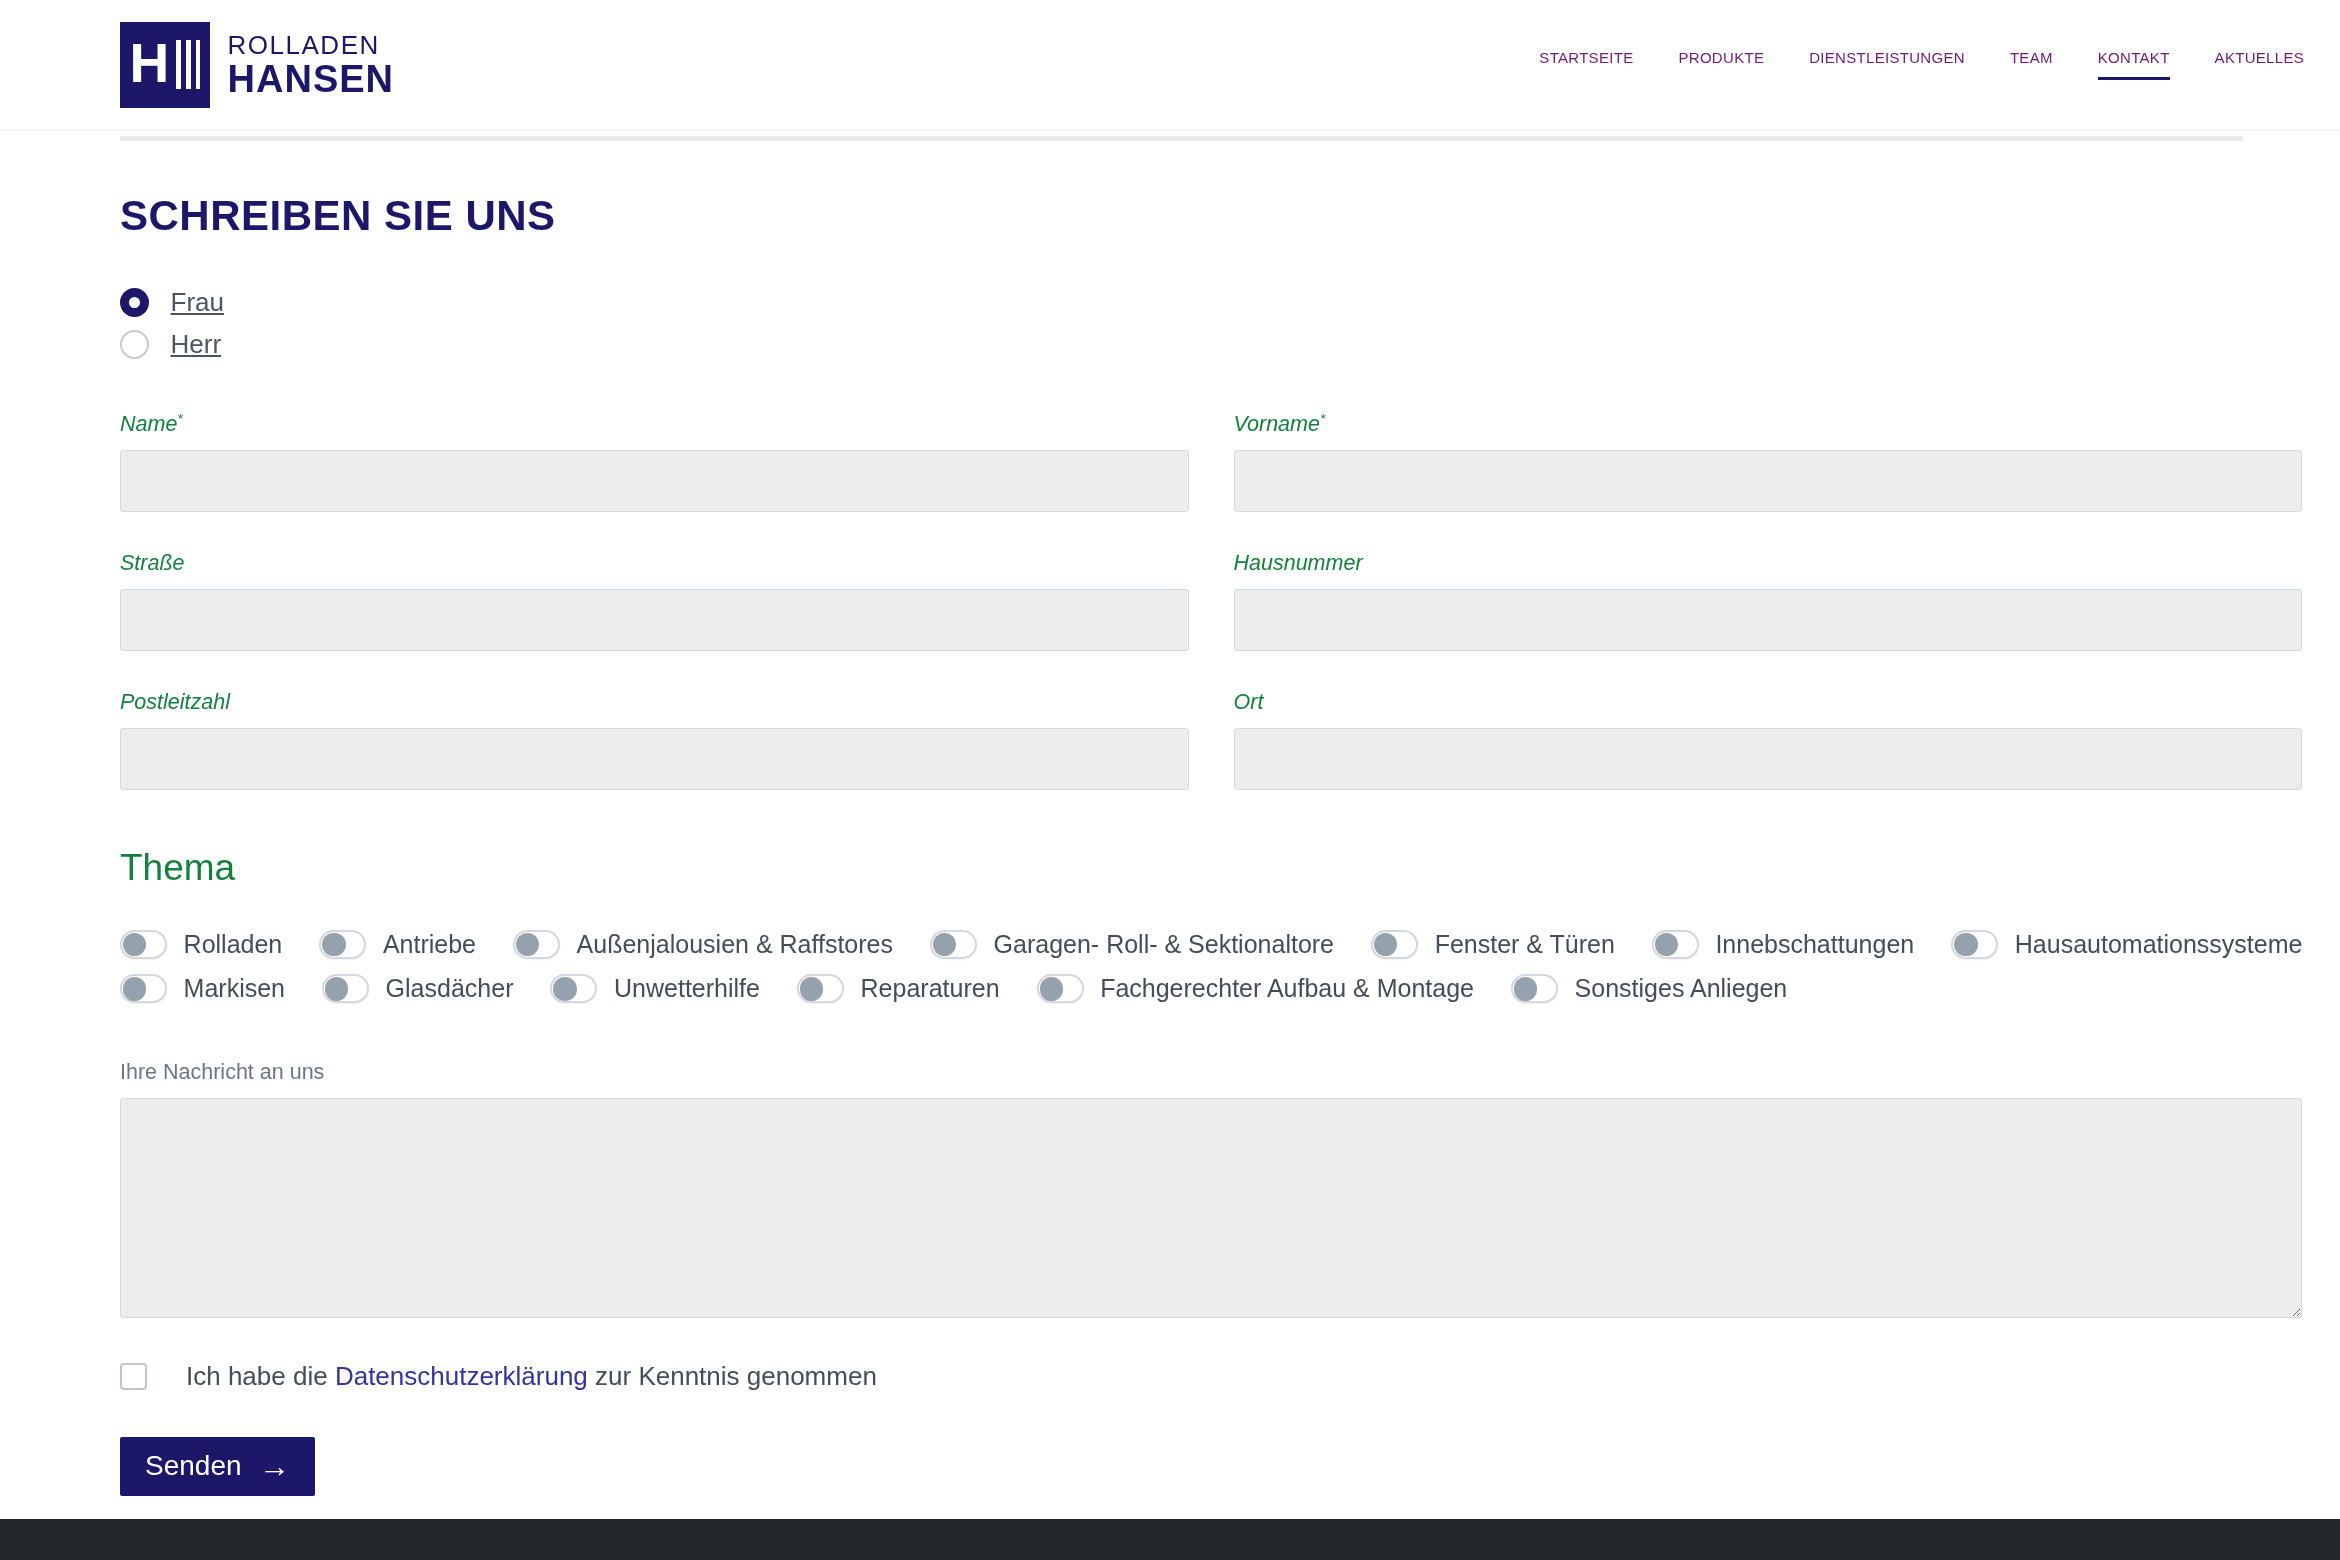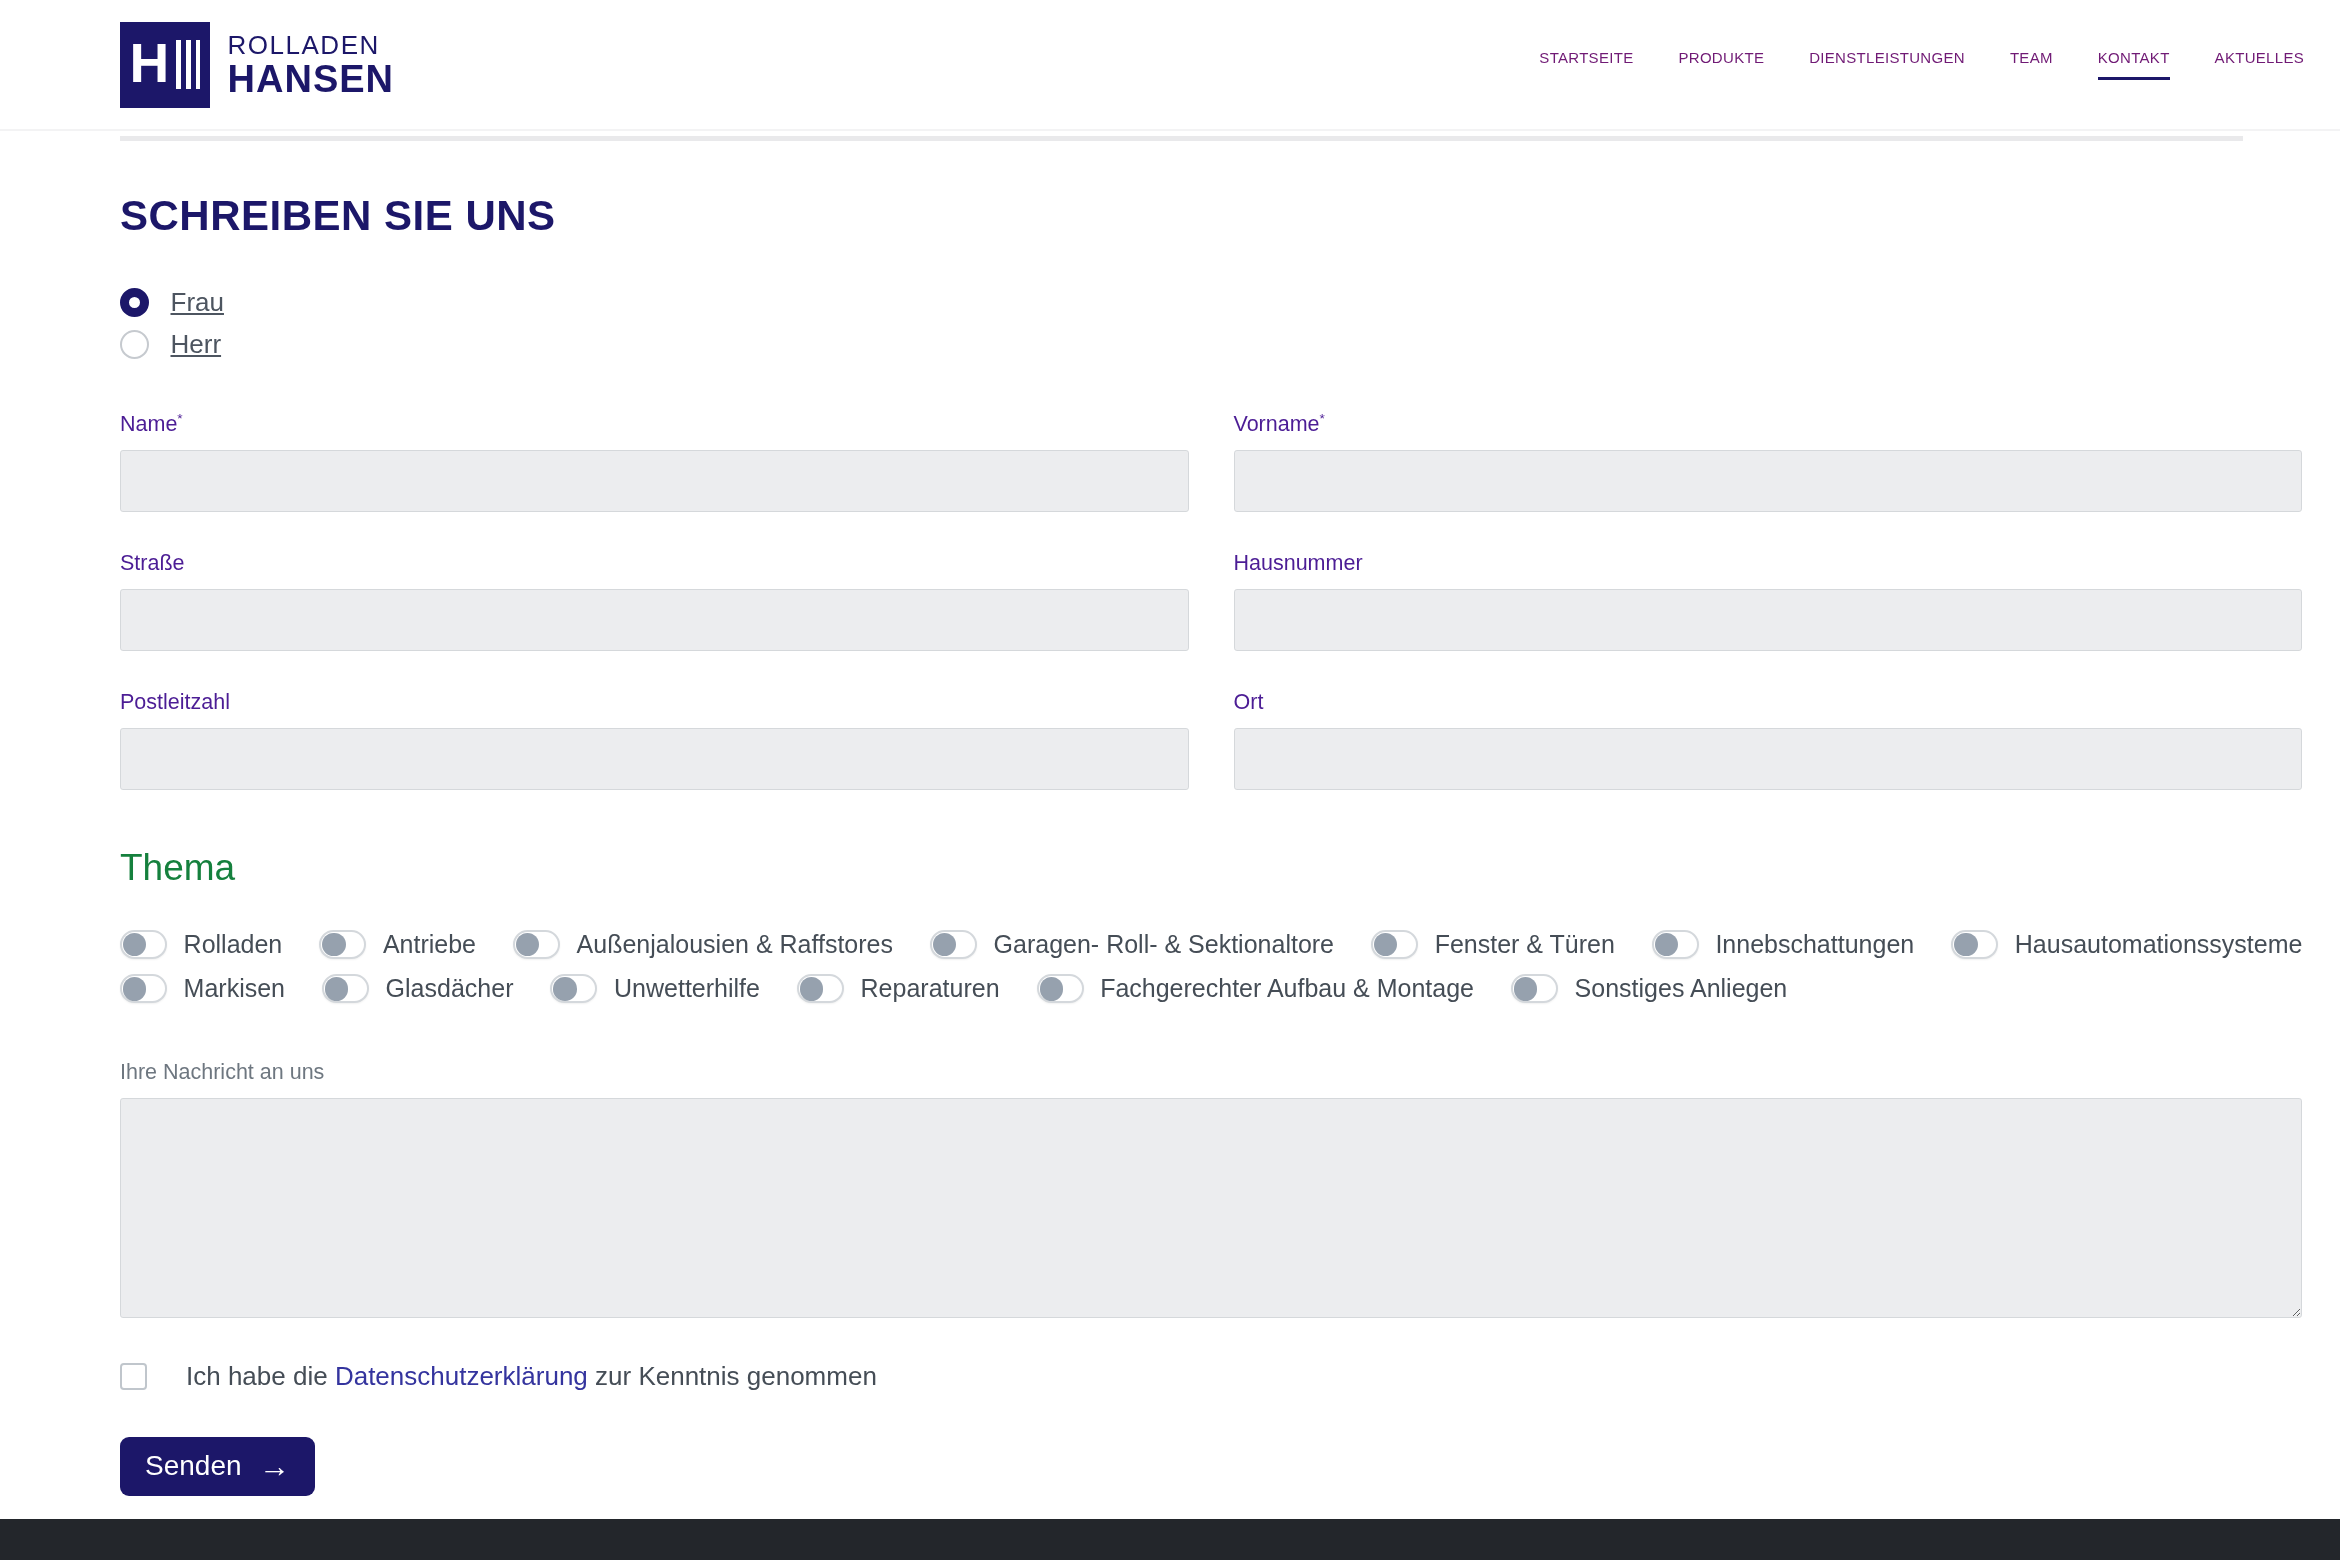--- a/index.html
+++ b/index.html
@@ -52,21 +52,21 @@
   h1{color:var(--navy);font-size:42px;margin:51px 0 0;letter-spacing:0.5px;font-weight:700;}
   .radio-group{margin-top:47px;display:flex;flex-direction:column;gap:11.7px;}
   .radio-option{display:flex;align-items:center;gap:21.5px;font-size:26px;color:#4d5560;cursor:pointer;text-decoration:underline;}
   .radio{width:29px;height:29px;border-radius:50%;background:#fff;flex:none;}
   .radio.selected{border:9.8px solid var(--navy);}
   .radio.unselected{border:2px solid #c6cacf;}
   .fields{
     margin-top:51px;display:grid;grid-template-columns:1fr 1fr;
     column-gap:45px;row-gap:39px;max-width:2182px;
   }
-  .field label{display:block;font-size:21.5px;color:#4c1d95;margin-bottom:12.7px;}
+  .field label{display:block;font-size:21.5px;color:#15803d;margin-bottom:12.7px;font-style:italic;}
   .field sup{font-size:13.7px;}
   .field input{
     width:100%;height:62px;background:var(--input-bg);
     border:1px solid var(--input-border);border-radius:2.9px;
     padding:0 15.6px;font-size:25px;color:#333;outline:none;
   }
   .thema{font-size:37px;color:#15803d;font-weight:400;margin:57px 0 0;}
   .toggles{margin-top:41px;display:flex;flex-wrap:wrap;gap:15.6px 37px;max-width:2185px;}
   .toggle{display:flex;align-items:center;gap:16.6px;font-size:25px;color:#454d56;cursor:pointer;}
   .switch{
@@ -81,21 +81,21 @@
     background:var(--input-bg);border:1px solid var(--input-border);border-radius:2.9px;
     resize:both;font-size:25px;padding:11.7px 15.6px;outline:none;
     font-family:"Liberation Sans","DejaVu Sans",sans-serif;
   }
   .privacy{margin-top:39px;display:flex;align-items:center;gap:39px;font-size:26px;color:#454d56;}
   .checkbox{width:27px;height:27px;border:2px solid #c0c6cc;border-radius:3.9px;background:#fff;flex:none;cursor:pointer;}
   .privacy a{color:var(--link);text-decoration:none;cursor:pointer;}
   .send-btn{
     margin-top:45px;background:var(--navy);color:#fff;border:none;
     font-size:28px;padding:0 25px;height:59px;display:inline-flex;
-    align-items:center;gap:17.6px;border-radius:9px;cursor:pointer;
+    align-items:center;gap:17.6px;border-radius:2px;cursor:pointer;
     font-family:"Liberation Sans","DejaVu Sans",sans-serif;
   }
   .send-btn .arrow{font-size:31px;line-height:1;}
   footer{margin-top:auto;height:41px;background:var(--footer);}
 </style>
 </head>
 <body>
 
 <header>
   <div class="logo">

